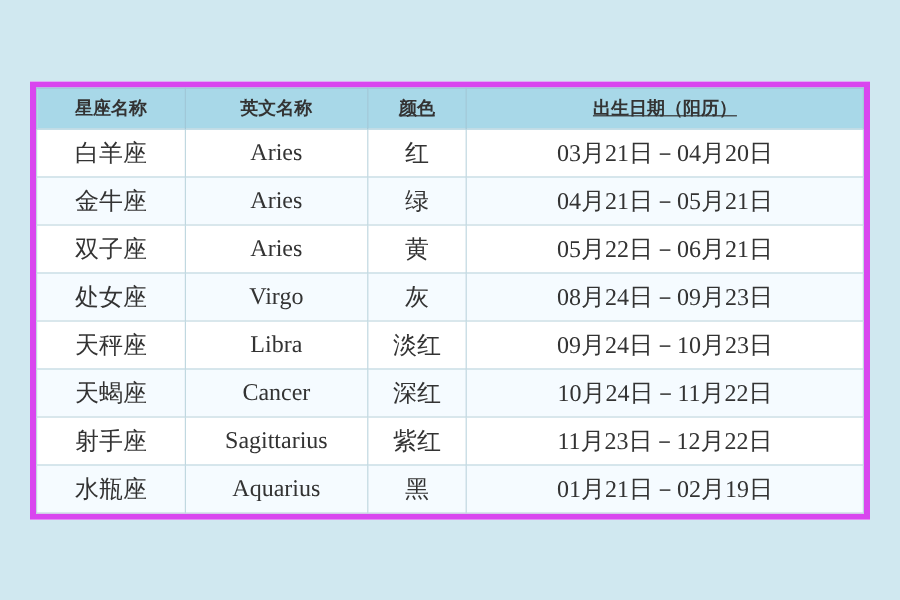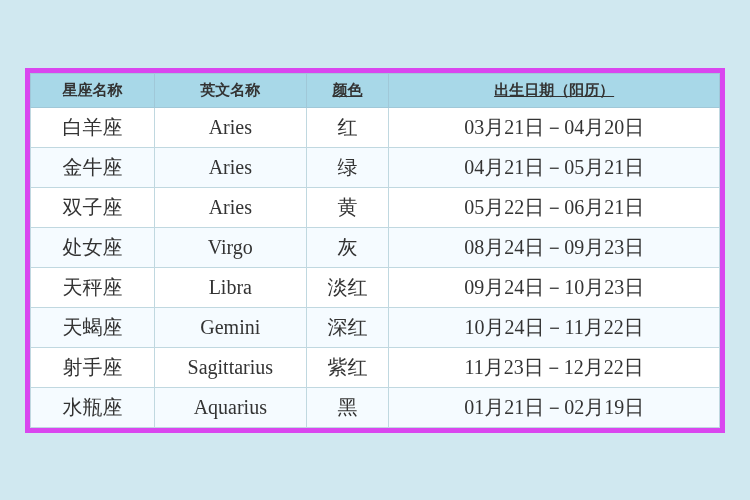--- a/index.html
+++ b/index.html
@@ -103,21 +103,21 @@
           <td>08月24日－09月23日</td>
         </tr>
         <tr>
           <td>天秤座</td>
           <td>Libra</td>
           <td>淡红</td>
           <td>09月24日－10月23日</td>
         </tr>
         <tr>
           <td>天蝎座</td>
-          <td>Gemini</td>
+          <td>Cancer</td>
           <td>深红</td>
           <td>10月24日－11月22日</td>
         </tr>
         <tr>
           <td>射手座</td>
           <td>Sagittarius</td>
           <td>紫红</td>
           <td>11月23日－12月22日</td>
         </tr>
         <tr>

